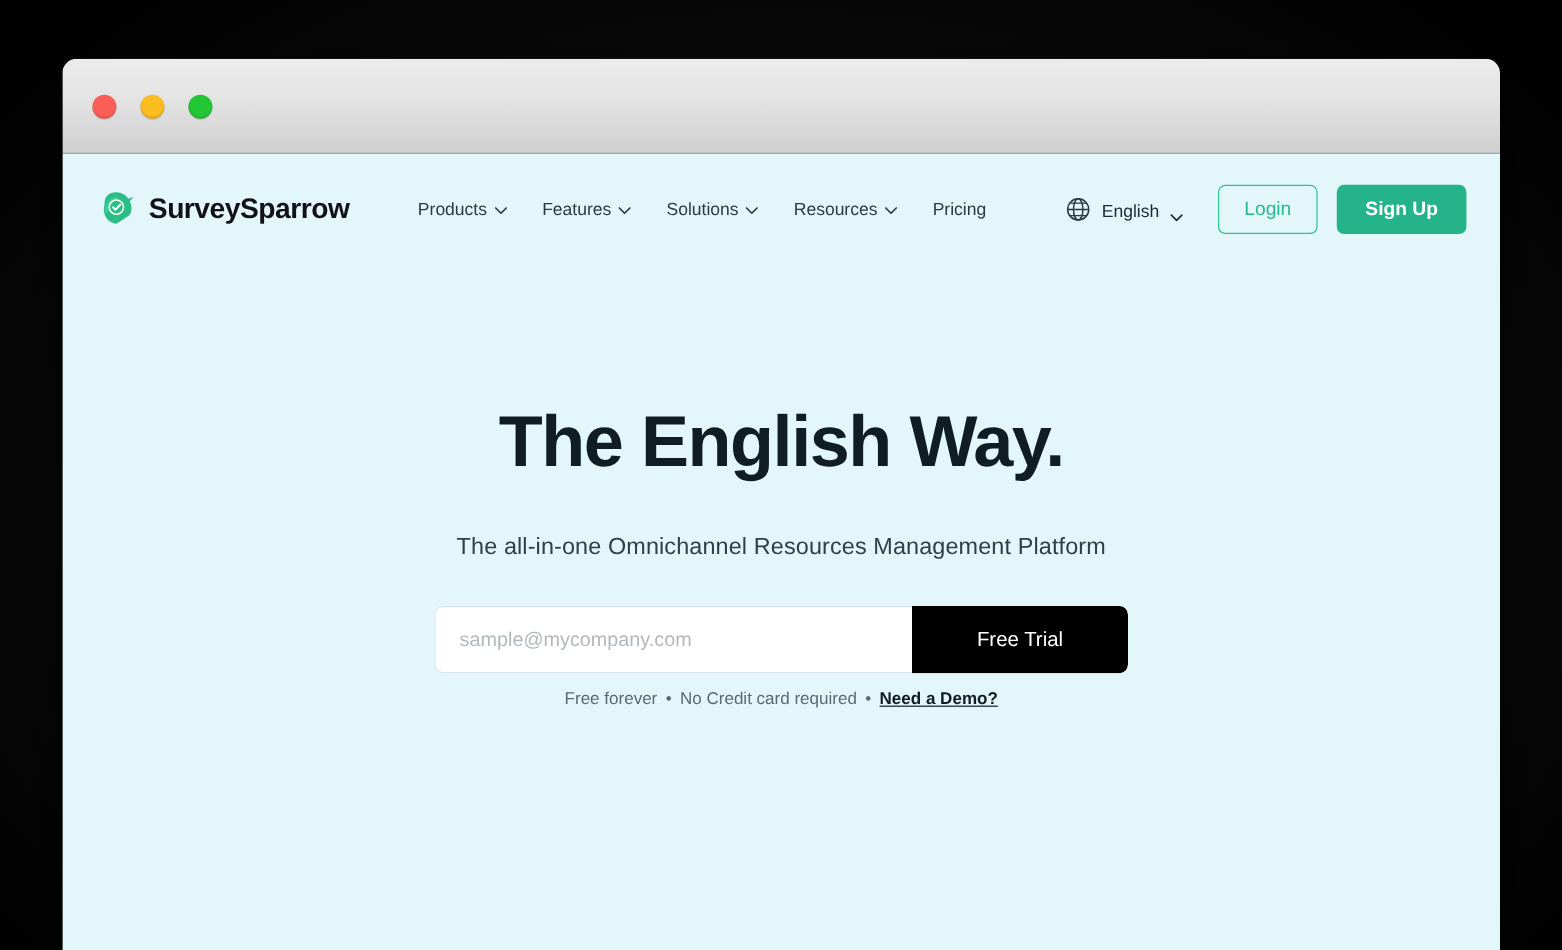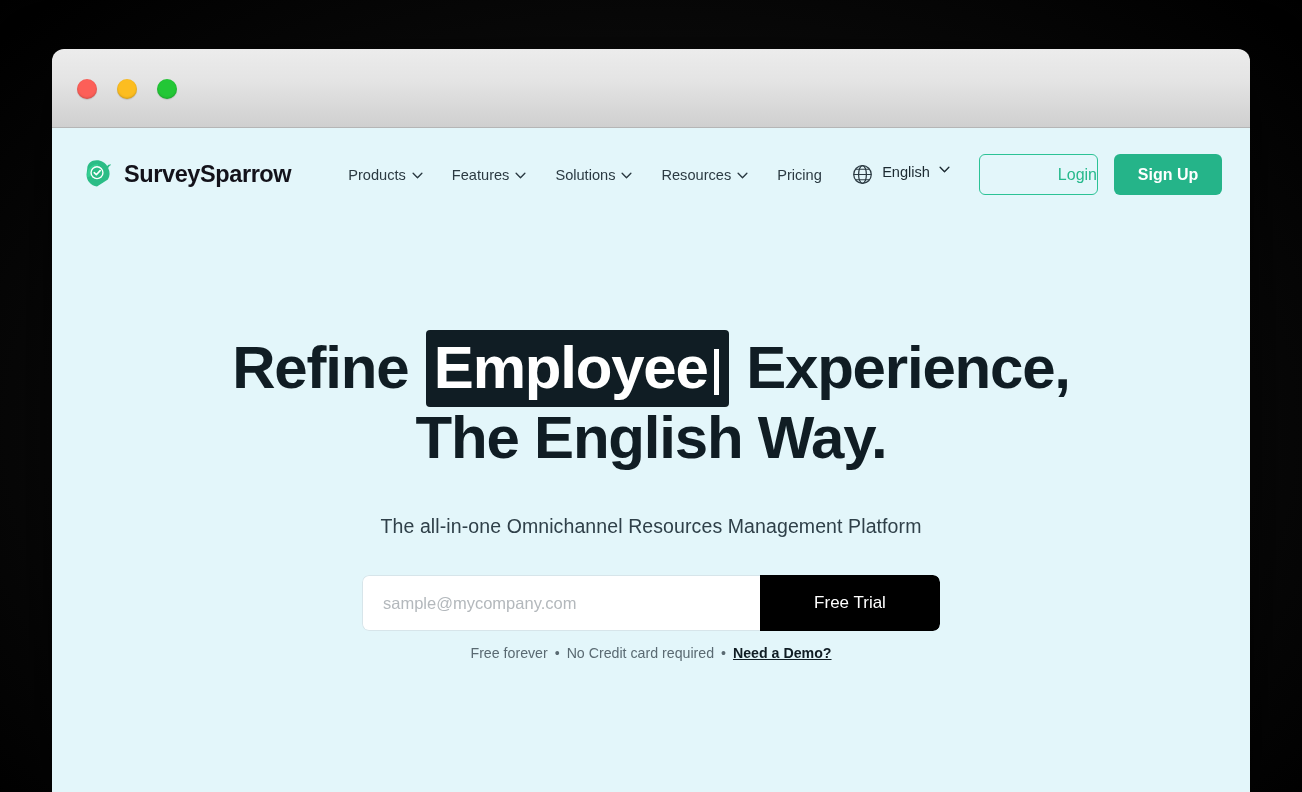--- a/index.html
+++ b/index.html
@@ -112,39 +112,38 @@
 
   #nav-right {
     margin-left: auto;
     display: flex;
     align-items: center;
     gap: 0;
   }
 
   #lang-switcher {
     display: flex;
-    align-items: flex-start;
+    align-items: flex-end;
     gap: 9px;
     cursor: pointer;
     margin-right: 29px;
   }
   #globe-icon { width: 21px; height: 21px; display: block; flex: none; }
   #lang-label { font-size: 14.6px; color: #1c2a31; white-space: nowrap; }
 
   #login-button {
-    width: 119px; height: 41px;
+    width: 83px; height: 41px;
     border: 1.4px solid #2cc295;
     border-radius: 6px;
     background: transparent;
     color: #27b98c;
     font-family: inherit;
     font-size: 16px;
     cursor: pointer;
     margin-right: 16px;
-    text-align: right;
   }
   #signup-button {
     width: 108px; height: 41px;
     border: none;
     border-radius: 6px;
     background: #25b489;
     color: #ffffff;
     font-family: inherit;
     font-size: 16px;
     font-weight: 700;
@@ -315,23 +314,20 @@
           </span>
 
           <button id="login-button">Login</button>
           <button id="signup-button">Sign Up</button>
         </div>
       </div>
 
       <div id="hero">
 
         <h1 id="hero-heading">
-          <span id="hero-line-1"><span>Refine</span>
-            <span id="typed-highlight"><span>Employee</span><span class="caret"></span></span>
-            <span>Experience,</span></span>
           <span id="hero-line-2">The English Way.</span>
         </h1>
 
         <p id="hero-subtitle">The all-in-one Omnichannel Resources Management Platform</p>
 
         <form id="signup-form">
           <input id="email-input" type="text" placeholder="sample@mycompany.com" style="">
           <button id="free-trial-button">Free Trial</button>
         </form>
 

